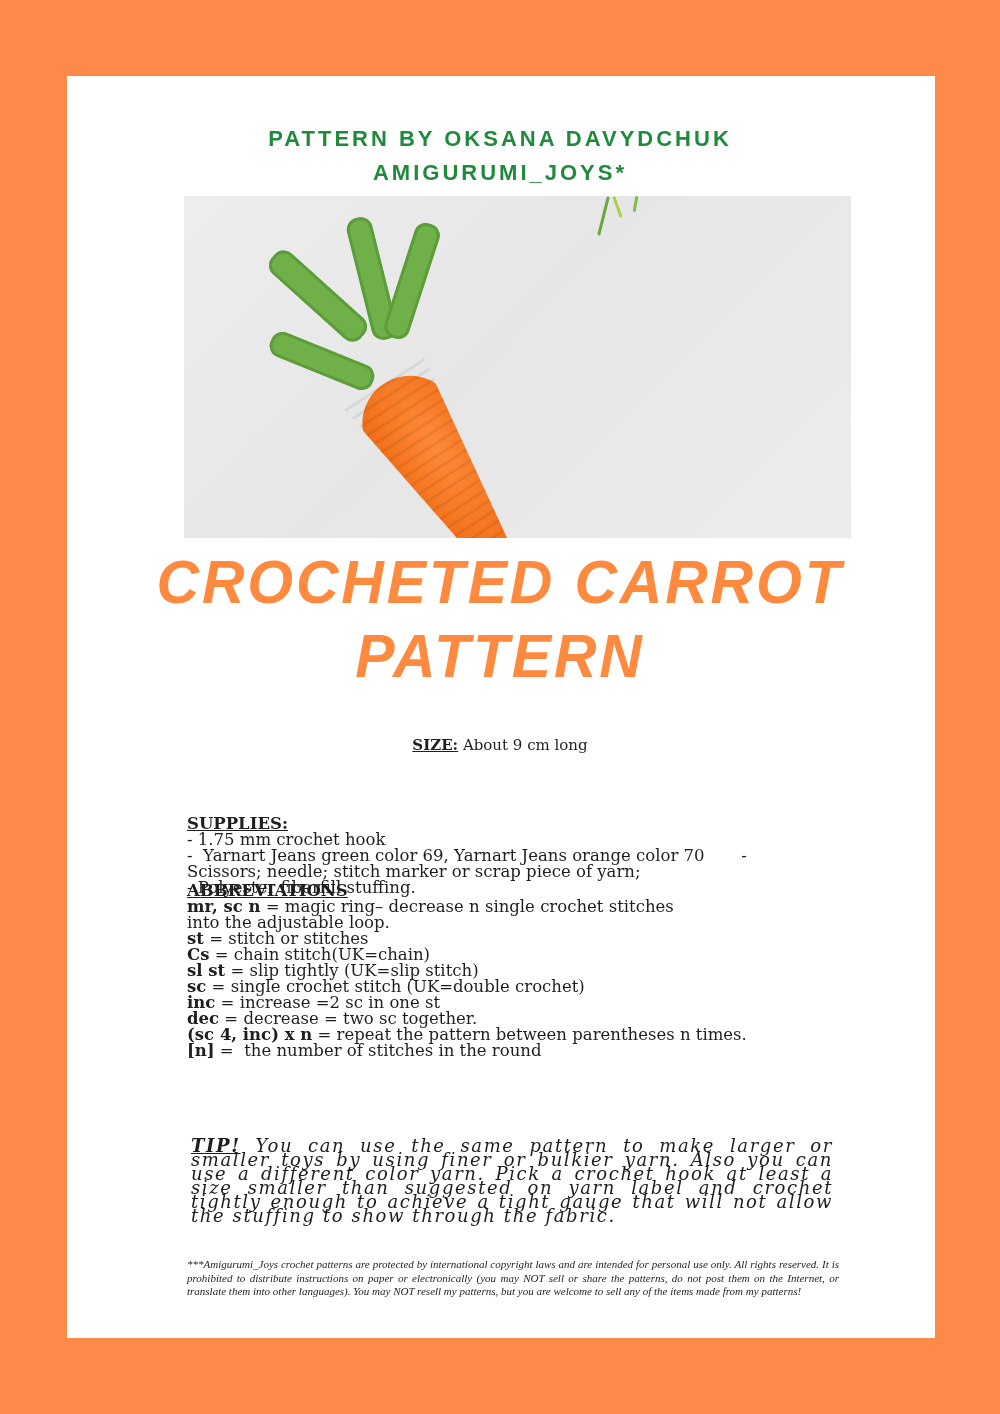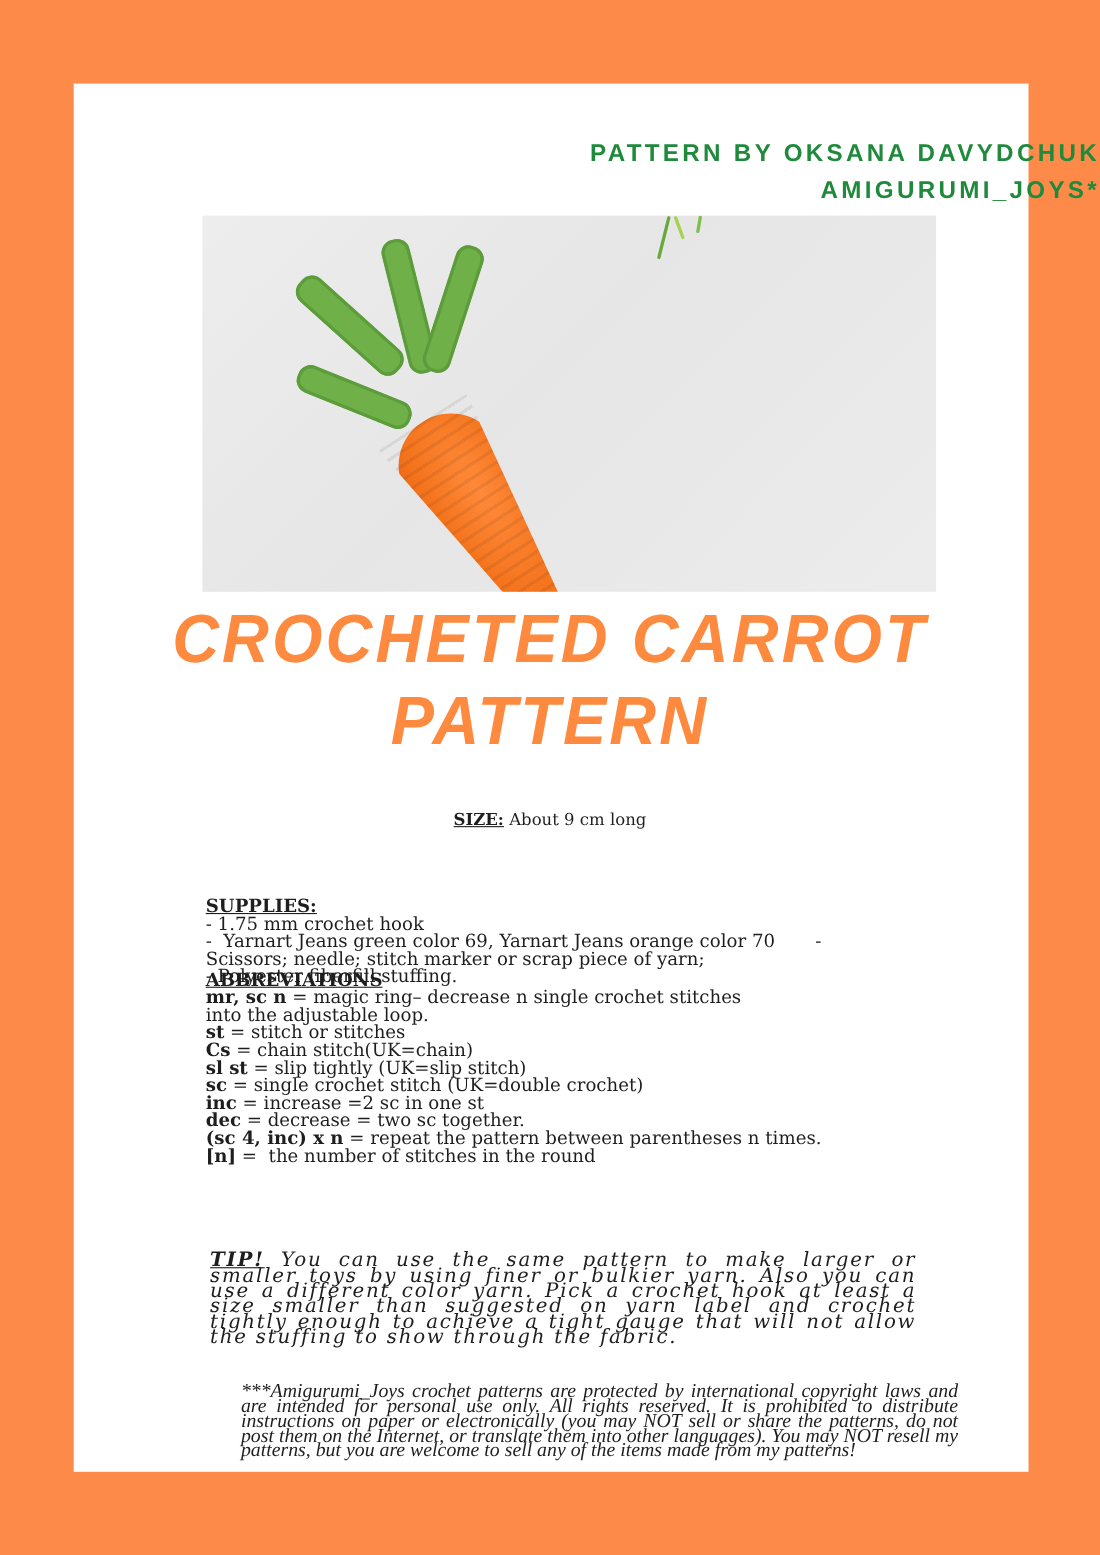--- a/index.html
+++ b/index.html
@@ -13,21 +13,21 @@
     }
     .panel {
       position: absolute;
       left: 67px; top: 76px;
       width: 868px; height: 1262px;
       background: #ffffff;
     }
     .header {
       position: absolute;
       left: 0; top: 122px; width: 1000px;
-      text-align: right;
+      text-align: center;
       color: #1f8a3c;
       font-family: "Liberation Sans", sans-serif;
       font-weight: bold;
       letter-spacing: 3px;
       font-size: 22px;
       line-height: 34px;
     }
     .photo {
       position: absolute;
       left: 184px; top: 196px;
@@ -97,25 +97,24 @@
       font-style: italic;
       letter-spacing: 1.6px;
       text-align: justify;
     }
     .tip .label { font-style: italic; }
     .copyright {
       position: absolute;
       left: 187px; top: 1258px; width: 652px;
       font-family: "Liberation Serif", serif;
       font-style: italic;
-      font-size: 18px;
+      font-size: 11px;
       line-height: 13.5px;
       text-align: justify;
       text-align-last: left;
-      margin-left: 32px;
     }
   </style>
 </head>
 <body>
 
 <div class="panel"></div>
 
 <div class="header">
   <div>PATTERN BY OKSANA DAVYDCHUK</div>
   <div>AMIGURUMI_JOYS*</div>

